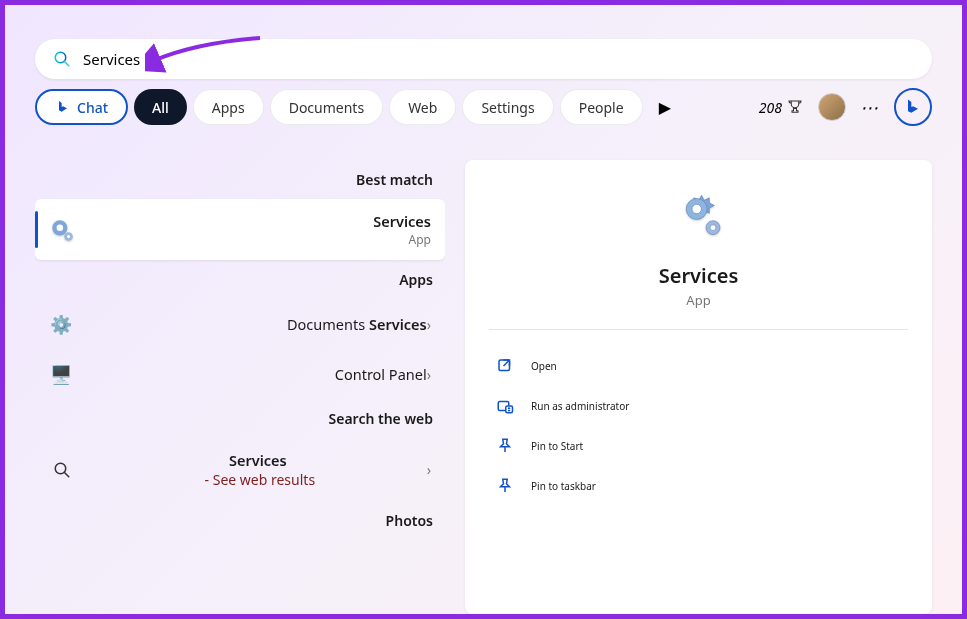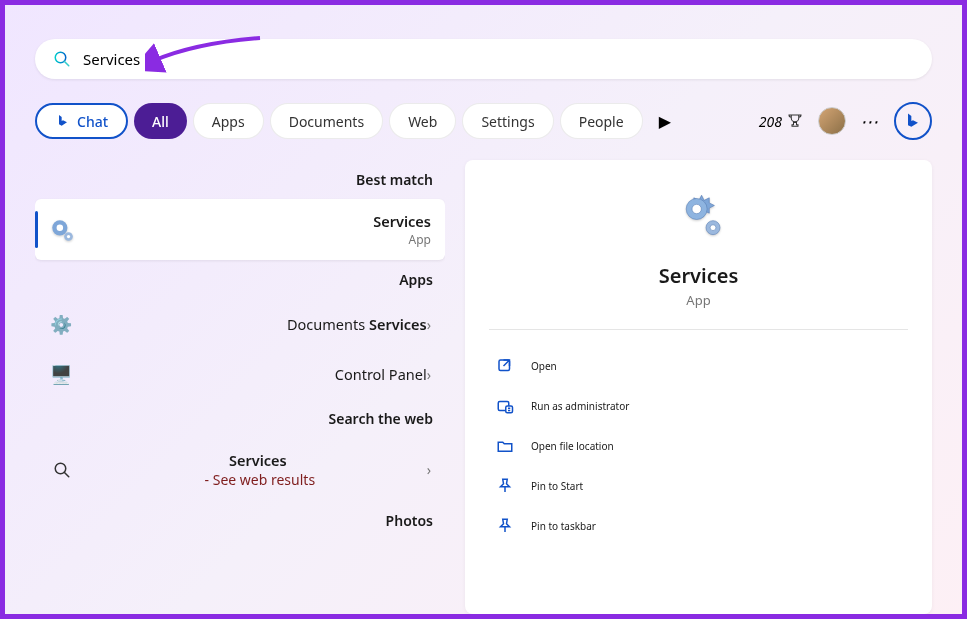--- a/index.html
+++ b/index.html
@@ -1,24 +1,24 @@
 <!DOCTYPE html>
 <html><head>
 <meta charset="utf-8">
 <style>
 * { box-sizing: border-box; margin: 0; padding: 0; font-family: "Segoe UI", system-ui, sans-serif; }
 body { width: 967px; height: 619px; background: linear-gradient(135deg, #f0e6ff 0%, #f5f0fa 50%, #fdf0f5 100%); border: 5px solid #8a2be2; position: relative; overflow: hidden; }
 .arrow { position: absolute; top: 28px; left: 140px; width: 120px; height: 50px; z-index: 100; pointer-events: none; }
 .search-bar { position: absolute; top: 34px; left: 30px; right: 30px; height: 40px; background: #fff; border-radius: 20px; display: flex; align-items: center; padding: 0 18px; box-shadow: 0 1px 3px rgba(0,0,0,0.08); }
 .search-icon-svg { width: 18px; height: 18px; margin-right: 12px; }
 .search-input { border: none; outline: none; font-size: 15px; flex: 1; background: transparent; }
-.filter-row { position: absolute; top: 96px; left: 30px; right: 30px; height: 40px; display: flex; align-items: center; gap: 6px; }
+.filter-row { position: absolute; top: 82px; left: 30px; right: 30px; height: 40px; display: flex; align-items: center; gap: 6px; }
 .chip { height: 36px; padding: 0 18px; border-radius: 18px; display: inline-flex; align-items: center; font-size: 14px; background: #fff; color: #333; cursor: pointer; border: 1px solid rgba(0,0,0,0.08); gap: 6px; }
 .chip.chat { border: 2px solid #1152c9; color: #1152c9; background: #fff; font-weight: 500; }
-.chip.all { background: #4c1d95; color: #fff; border: none; font-weight: 500; }
+.chip.all { background: #0f172a; color: #fff; border: none; font-weight: 500; }
 .filter-right { margin-left: auto; display: flex; align-items: center; gap: 14px; font-style: italic; }
 .rewards { font-size: 14px; display: flex; align-items: center; gap: 4px; }
 .avatar { width: 28px; height: 28px; border-radius: 50%; background: linear-gradient(135deg, #d4a574, #8b6f47); border: 1px solid #ccc; }
 .dots { font-size: 18px; letter-spacing: 2px; cursor: pointer; }
 .bing-circle { width: 38px; height: 38px; border-radius: 50%; border: 2px solid #1152c9; display: flex; align-items: center; justify-content: center; cursor: pointer; }
 .play-btn { font-size: 16px; cursor: pointer; padding: 0 10px; }
 .content { position: absolute; top: 155px; left: 30px; right: 30px; bottom: 0; display: flex; gap: 20px; text-align: right; }
 .left-col { flex: 0 0 410px; overflow: hidden; }
 .right-col { flex: 1; background: #fff; border-radius: 8px; padding: 28px 24px 10px; box-shadow: 0 1px 4px rgba(0,0,0,0.05); overflow: hidden; }
 .section-header { font-size: 14px; font-weight: 600; padding: 10px 12px; color: #1a1a1a; }
@@ -194,28 +194,20 @@
               <rect x="3" y="6" width="14" height="12" rx="2"></rect>
               <rect x="13" y="12" width="9" height="9" rx="2" fill="#fff"></rect>
               <path d="M16 15h3M16 18h3"></path>
             </svg>
           </span>
         <span class="action-label">Run as administrator</span>
       </div>
       <div class="action-item">
         <span class="action-icon">
             <svg width="18" height="18" viewBox="0 0 24 24" fill="none" stroke="#1152c9" stroke-width="2">
-              <path d="M3 7h6l2 2h10v10H3z"></path>
-            </svg>
-          </span>
-        <span class="action-label">Open file location</span>
-      </div>
-      <div class="action-item">
-        <span class="action-icon">
-            <svg width="18" height="18" viewBox="0 0 24 24" fill="none" stroke="#1152c9" stroke-width="2">
               <path d="M9 3h6l-1 6 4 4h-12l4-4z M12 13v7"></path>
             </svg>
           </span>
         <span class="action-label">Pin to Start</span>
       </div>
       <div class="action-item">
         <span class="action-icon">
             <svg width="18" height="18" viewBox="0 0 24 24" fill="none" stroke="#1152c9" stroke-width="2">
               <path d="M9 3h6l-1 6 4 4h-12l4-4z M12 13v7"></path>
             </svg>

